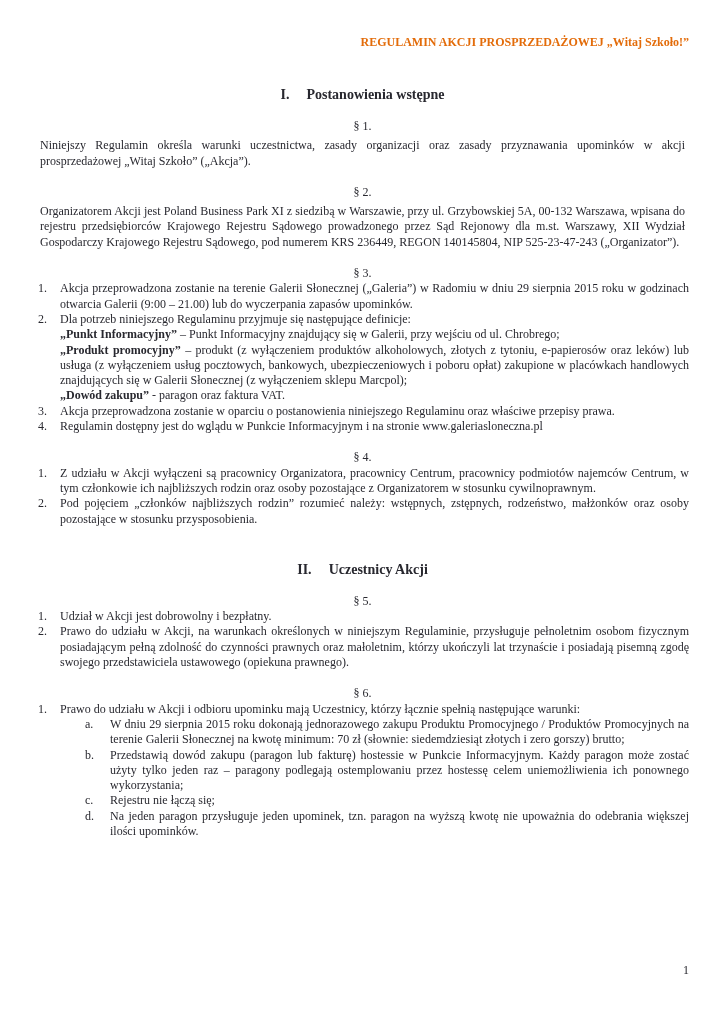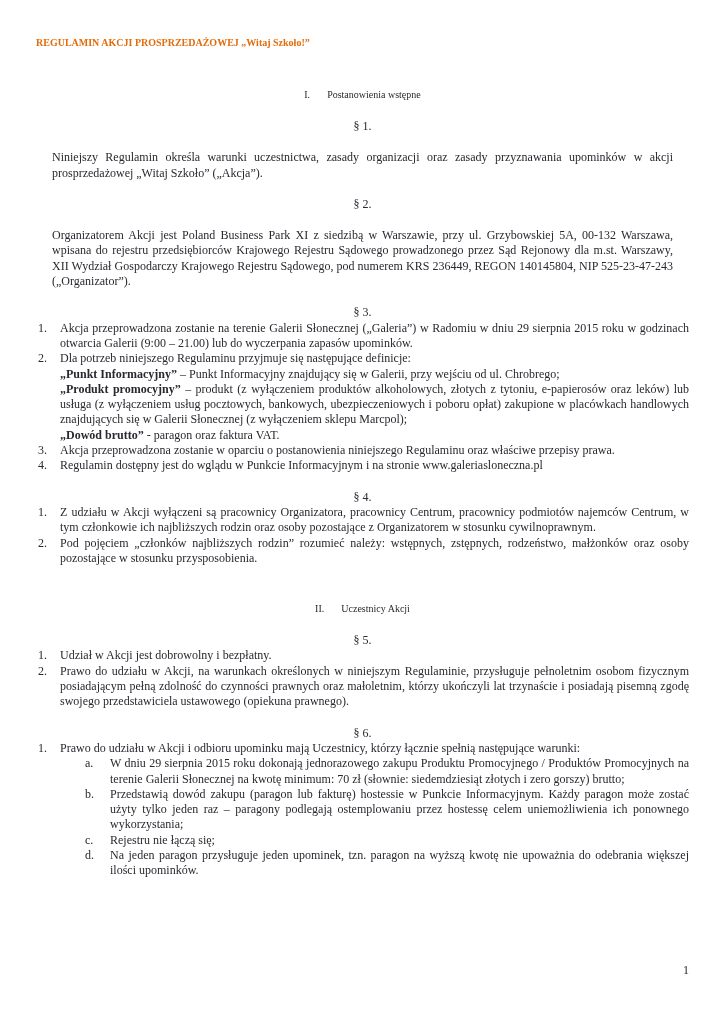--- a/index.html
+++ b/index.html
@@ -10,37 +10,37 @@
     box-sizing: border-box;
     padding: 33px 36px 0 36px;
     background: #ffffff;
     font-family: "Liberation Serif", "DejaVu Serif", serif;
     font-size: 12px;
     line-height: 15.3px;
     color: #28282f;
     overflow: hidden;
   }
   .doc-title {
-    text-align: left;
+    text-align: right;
     font-weight: bold;
-    font-size: 10px;
+    font-size: 12px;
     line-height: 19px;
     color: #E36C0A;
   }
   .sec-heading {
     text-align: center;
-    font-weight: normal;
-    font-size: 10px;
+    font-weight: bold;
+    font-size: 14px;
     line-height: 16px;
     margin-top: 35px;
   }
   .sec-heading.later { }
   .sec-num { margin-right: 17px; }
   .art-label { text-align: center; margin-top: 16px; }
-  .para { margin: 16px; text-align: justify; }
+  .para { margin: 4px; text-align: justify; }
   .olist { }
   .li { display: flex; align-items: flex-start; }
   .num { flex: 0 0 24px; box-sizing: border-box; padding-left: 2px; }
   .txt { flex: 1; text-align: justify; min-width: 0; }
   .sub { margin-left: 25px; }
   .sub .num { flex: 0 0 25px; padding-left: 0; }
   .def { text-align: justify; font-family: Liberation Serif, serif; }
   .term { font-weight: bold; }
   .page-num {
     position: absolute;
@@ -71,21 +71,21 @@
     <div class="li">
       <span class="num">1.</span>
       <div class="txt">Akcja przeprowadzona zostanie na terenie Galerii Słonecznej („Galeria”) w Radomiu w dniu 29 sierpnia 2015 roku w godzinach otwarcia Galerii (9:00 – 21.00) lub do wyczerpania zapasów upominków.</div>
     </div>
     <div class="li">
       <span class="num">2.</span>
       <div class="txt">
         <div>Dla potrzeb niniejszego Regulaminu przyjmuje się następujące definicje:</div>
         <div class="def"><span class="term">„Punkt Informacyjny”</span> <span>– Punkt Informacyjny znajdujący się w Galerii, przy wejściu od ul. Chrobrego;</span></div>
         <div class="def"><span class="term">„Produkt promocyjny”</span> <span>– produkt (z wyłączeniem produktów alkoholowych, złotych z tytoniu, e-papierosów oraz leków) lub usługa (z wyłączeniem usług pocztowych, bankowych, ubezpieczeniowych i poboru opłat) zakupione w placówkach handlowych znajdujących się w Galerii Słonecznej (z wyłączeniem sklepu Marcpol);</span></div>
-        <div class="def"><span class="term">„Dowód brutto”</span> <span>- paragon oraz faktura VAT.</span></div>
+        <div class="def"><span class="term">„Dowód zakupu”</span> <span>- paragon oraz faktura VAT.</span></div>
       </div>
     </div>
     <div class="li">
       <span class="num">3.</span>
       <div class="txt">Akcja przeprowadzona zostanie w oparciu o postanowienia niniejszego Regulaminu oraz właściwe przepisy prawa.</div>
     </div>
     <div class="li">
       <span class="num">4.</span>
       <div class="txt">Regulamin dostępny jest do wglądu w Punkcie Informacyjnym i na stronie www.galeriasloneczna.pl</div>
     </div>

